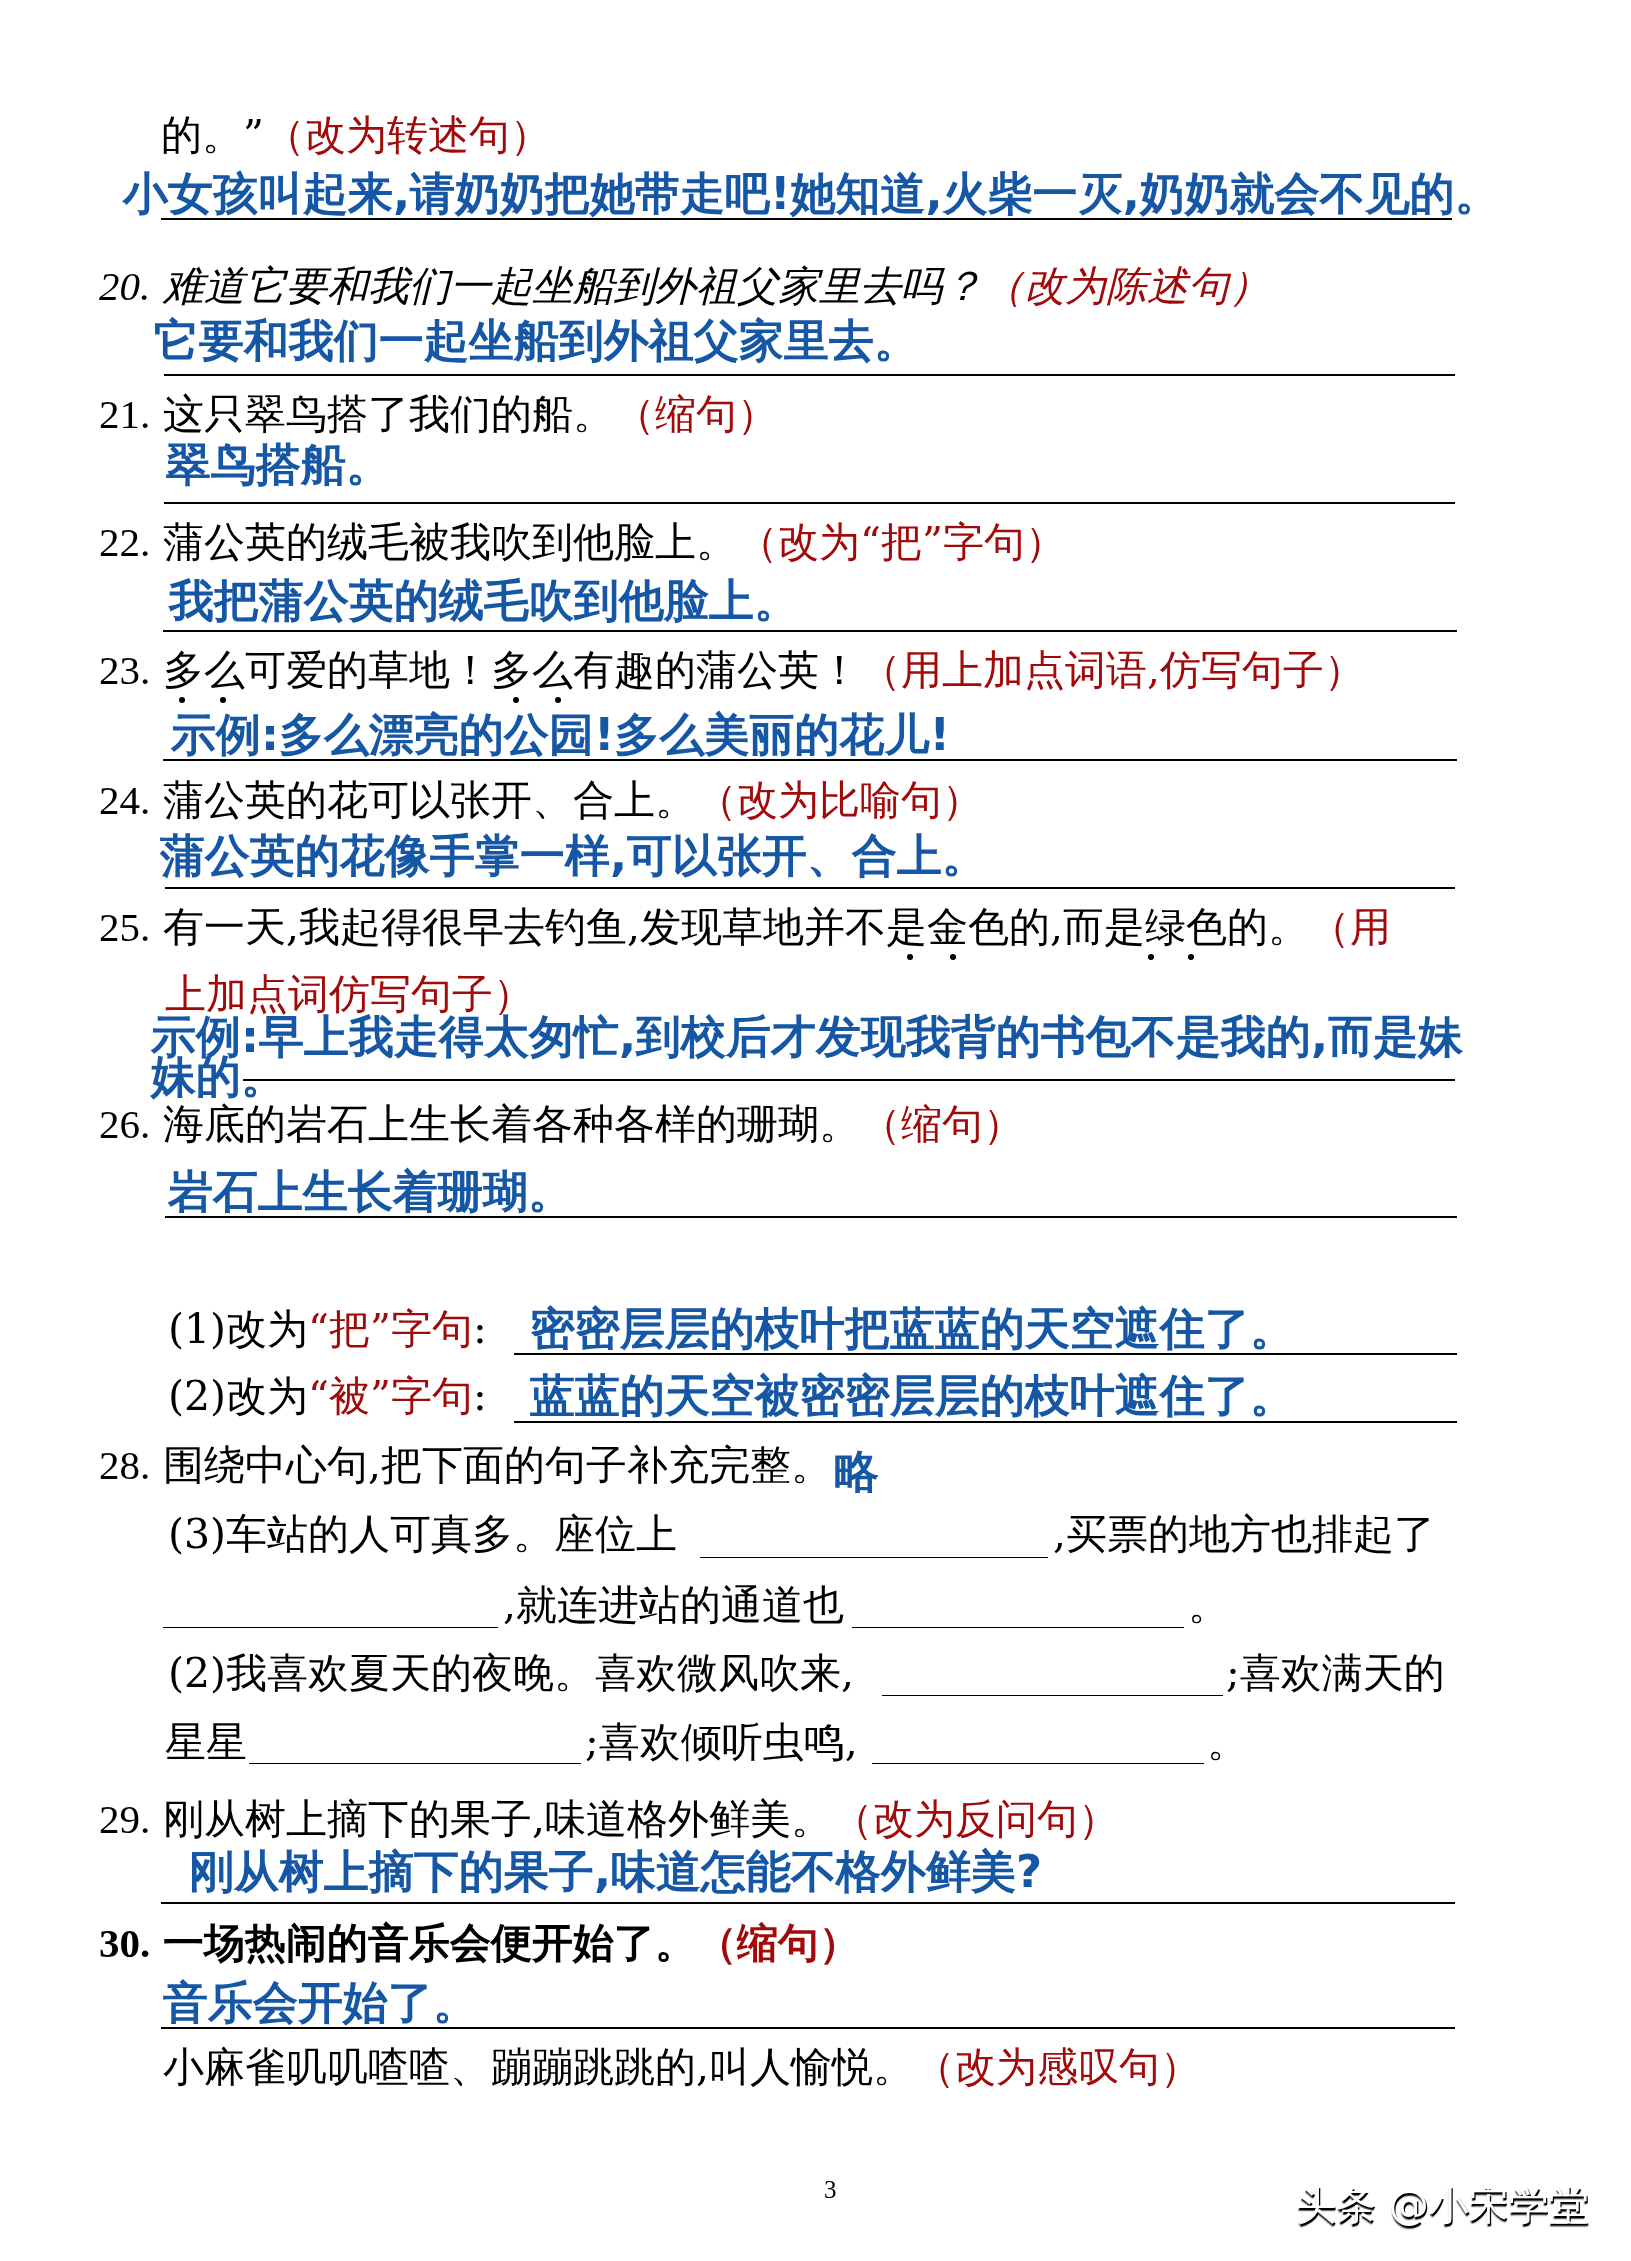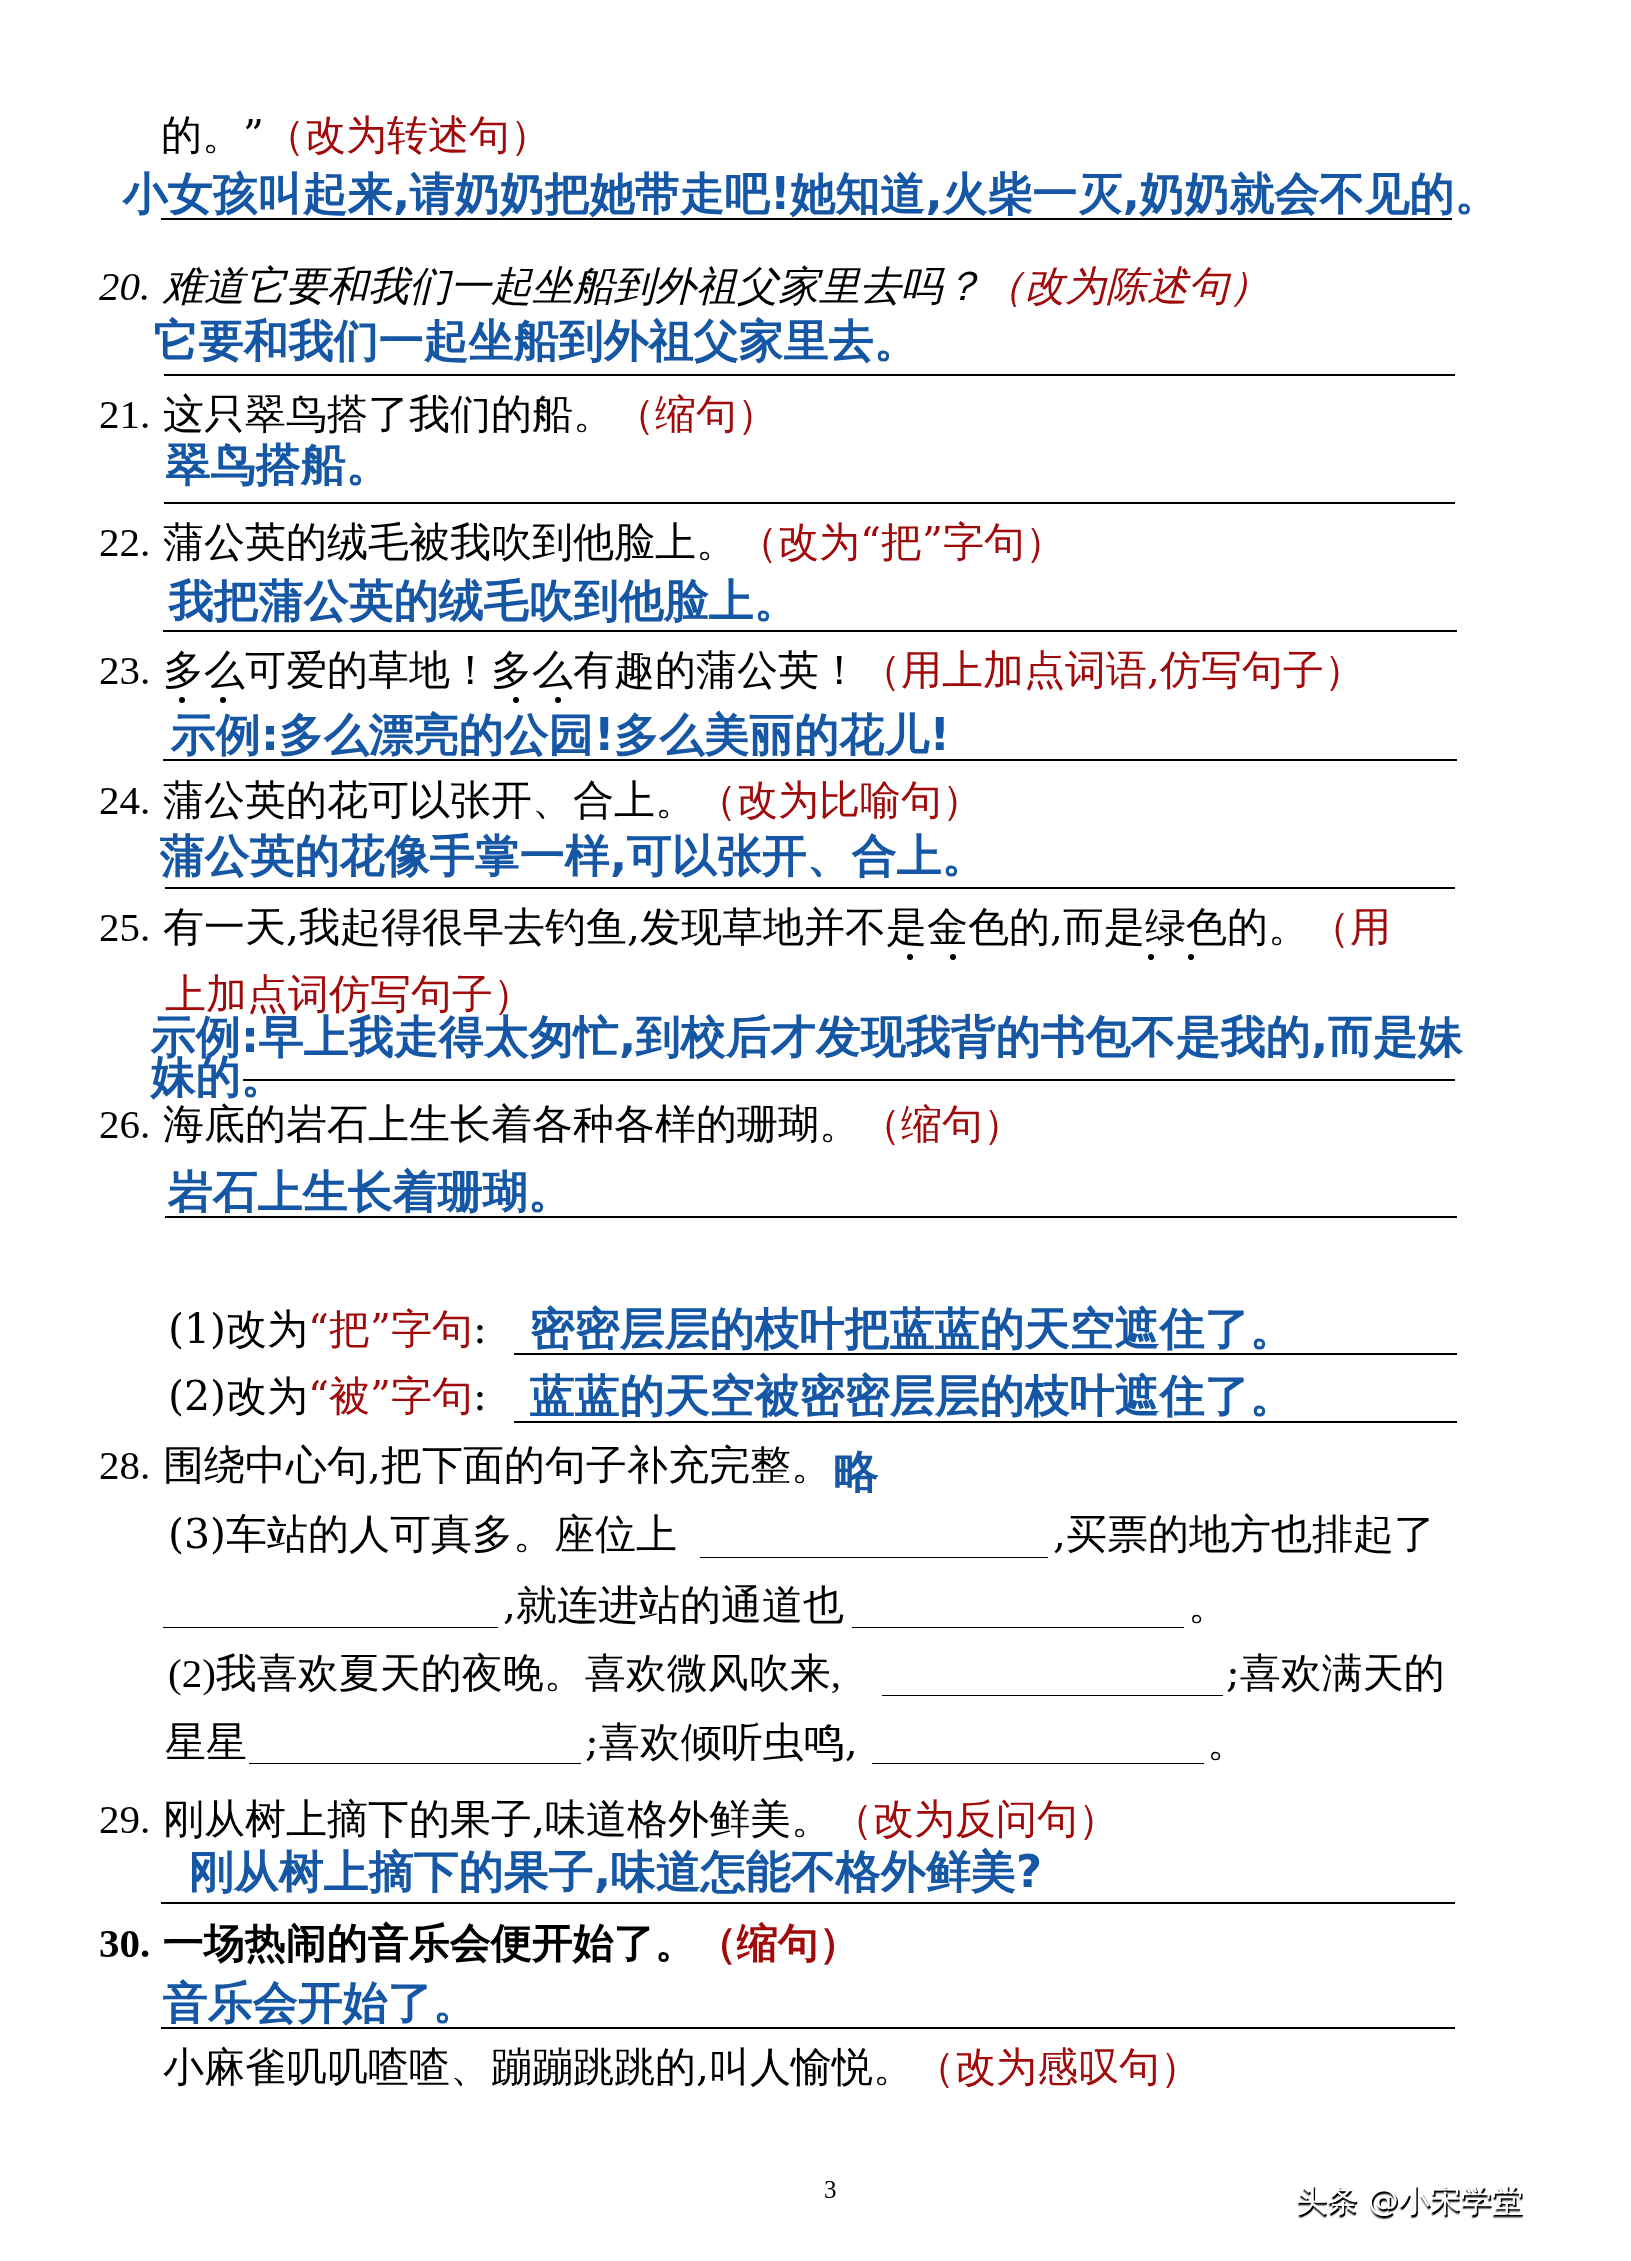--- a/index.html
+++ b/index.html
@@ -53,21 +53,21 @@
       font-family: "Liberation Serif", "DejaVu Serif", serif;
       font-size: 25px;
       line-height: 1;
       color: #000000;
     }
     .watermark {
       position: absolute;
       left: 1296px;
       top: 2185px;
       font-family: "DejaVu Sans", "Liberation Sans", sans-serif;
-      font-size: 31px;
+      font-size: 40px;
       line-height: 1;
       color: #ffffff;
       white-space: nowrap;
       text-shadow: 1.3px 1.9px 0 #000000, 0.6px 2.5px 1.3px rgba(0,0,0,0.7);
     }
   </style>
 </head>
 <body>
 
 <div class="page">
@@ -149,21 +149,21 @@
 
   <div class="ln q" style="left:168px; top:1514px;">(3)车站的人可真多。座位上</div>
   <div class="rule thin" style="left:700px; top:1557px; width:348px;"></div>
   <div class="ln q" style="left:1053px; top:1514px;text-align:center;">,买票的地方也排起了</div>
 
   <div class="rule thin" style="left:163px; top:1627px; width:335px;"></div>
   <div class="ln q" style="left:503px; top:1585px;">,就连进站的通道也</div>
   <div class="rule thin" style="left:852px; top:1627px; width:332px;"></div>
   <div class="ln q" style="left:1188px; top:1585px;">。</div>
 
-  <div class="ln q" style="left:168px; top:1653px;font-family:Liberation Serif, serif;">(2)我喜欢夏天的夜晚。喜欢微风吹来,</div>
+  <div class="ln q" style="left:168px; top:1653px;">(2)我喜欢夏天的夜晚。喜欢微风吹来,</div>
   <div class="rule thin" style="left:882px; top:1695px; width:341px;"></div>
   <div class="ln q" style="left:1226px; top:1653px;">;喜欢满天的</div>
 
   <div class="ln q" style="left:165px; top:1722px;">星星</div>
   <div class="rule thin" style="left:249px; top:1763px; width:332px;"></div>
   <div class="ln q" style="left:585px; top:1722px;">;喜欢倾听虫鸣,</div>
   <div class="rule thin" style="left:872px; top:1763px; width:332px;"></div>
   <div class="ln q" style="left:1207px; top:1722px;">。</div>
 
   <div class="ln q" style="left:99px; top:1799px;">

